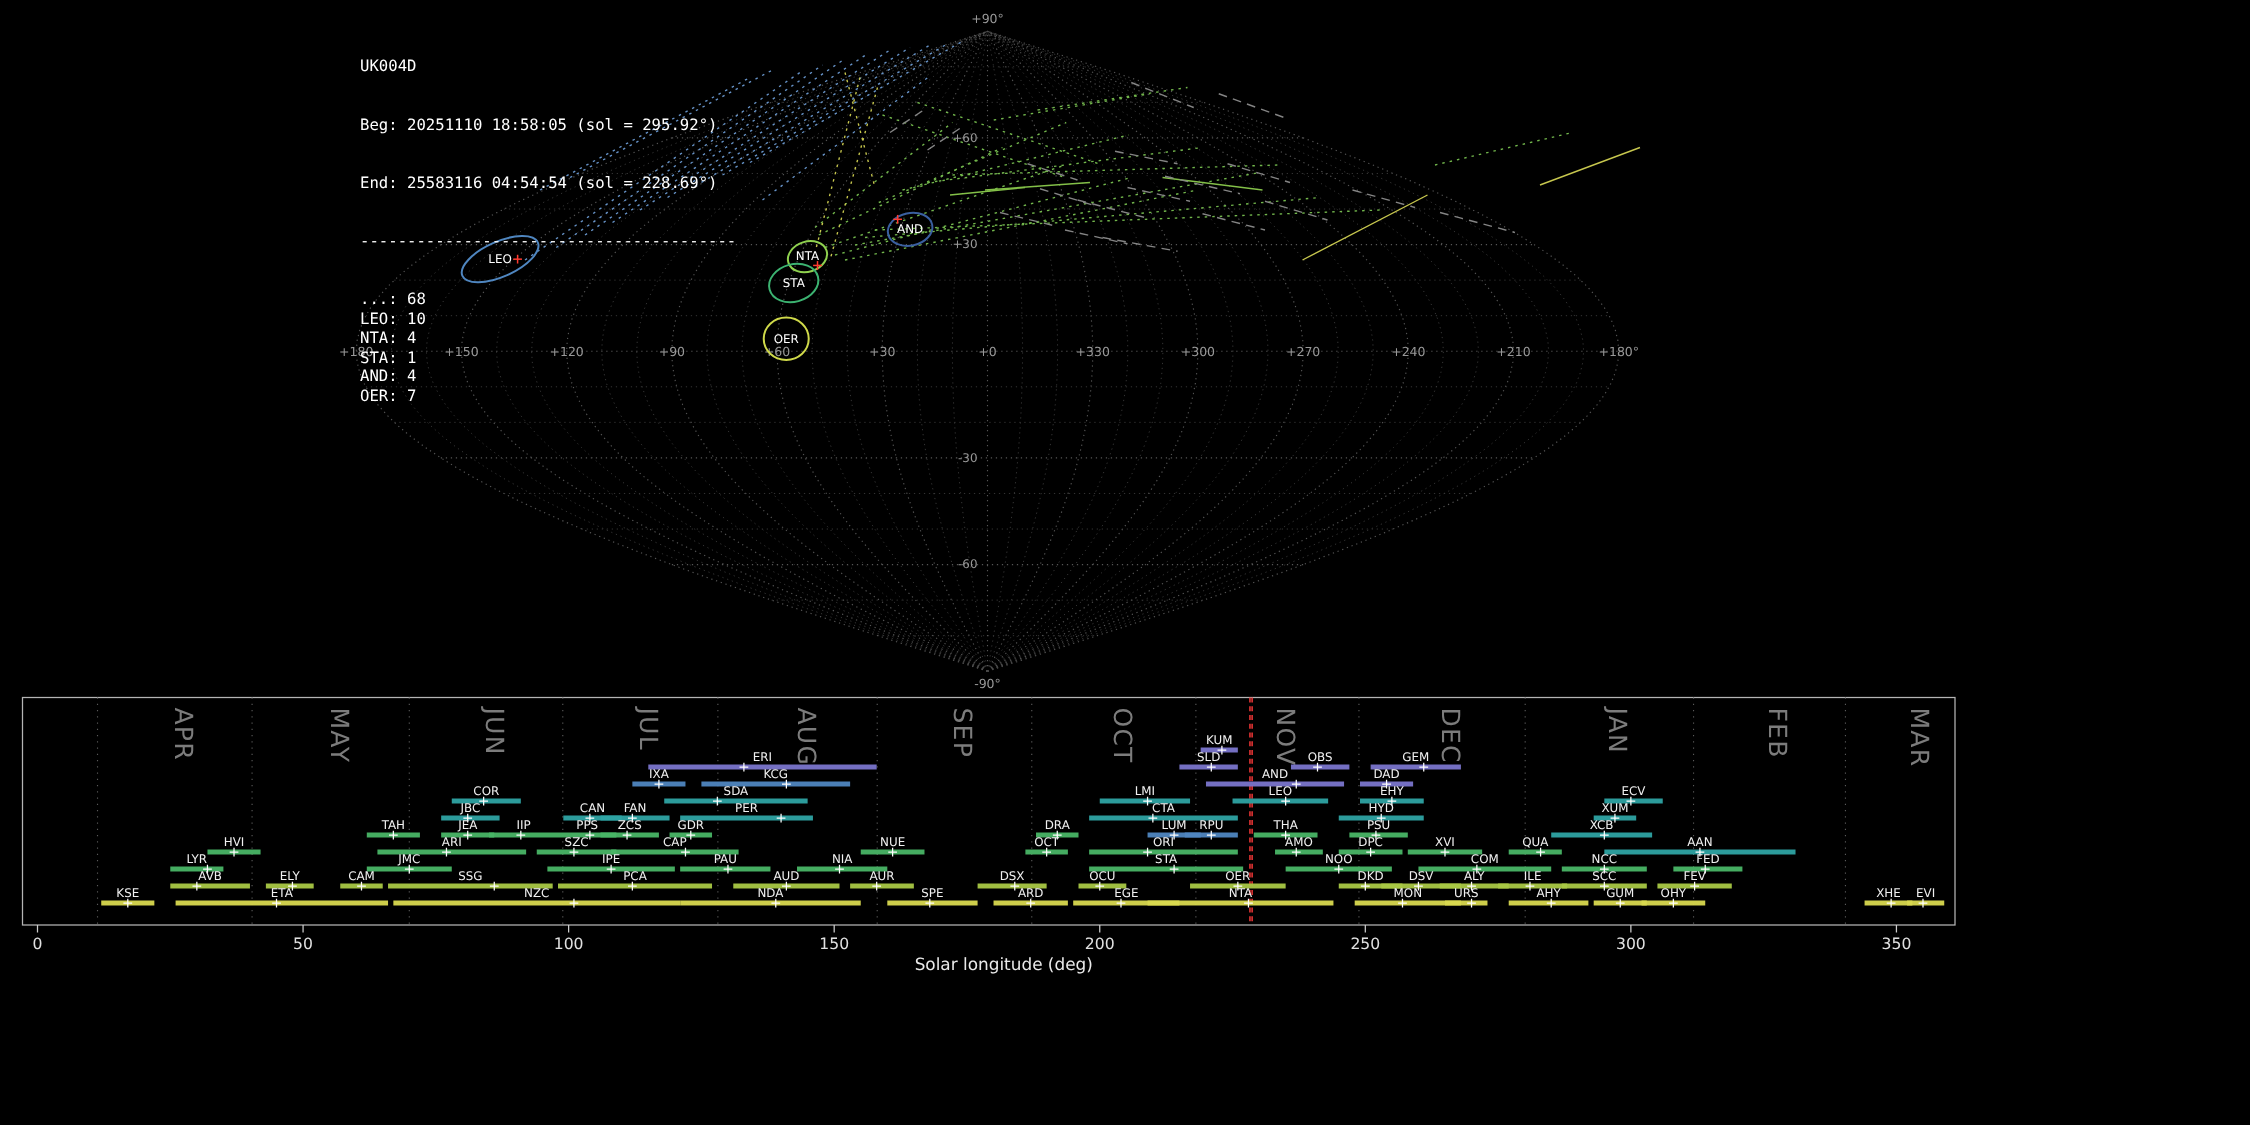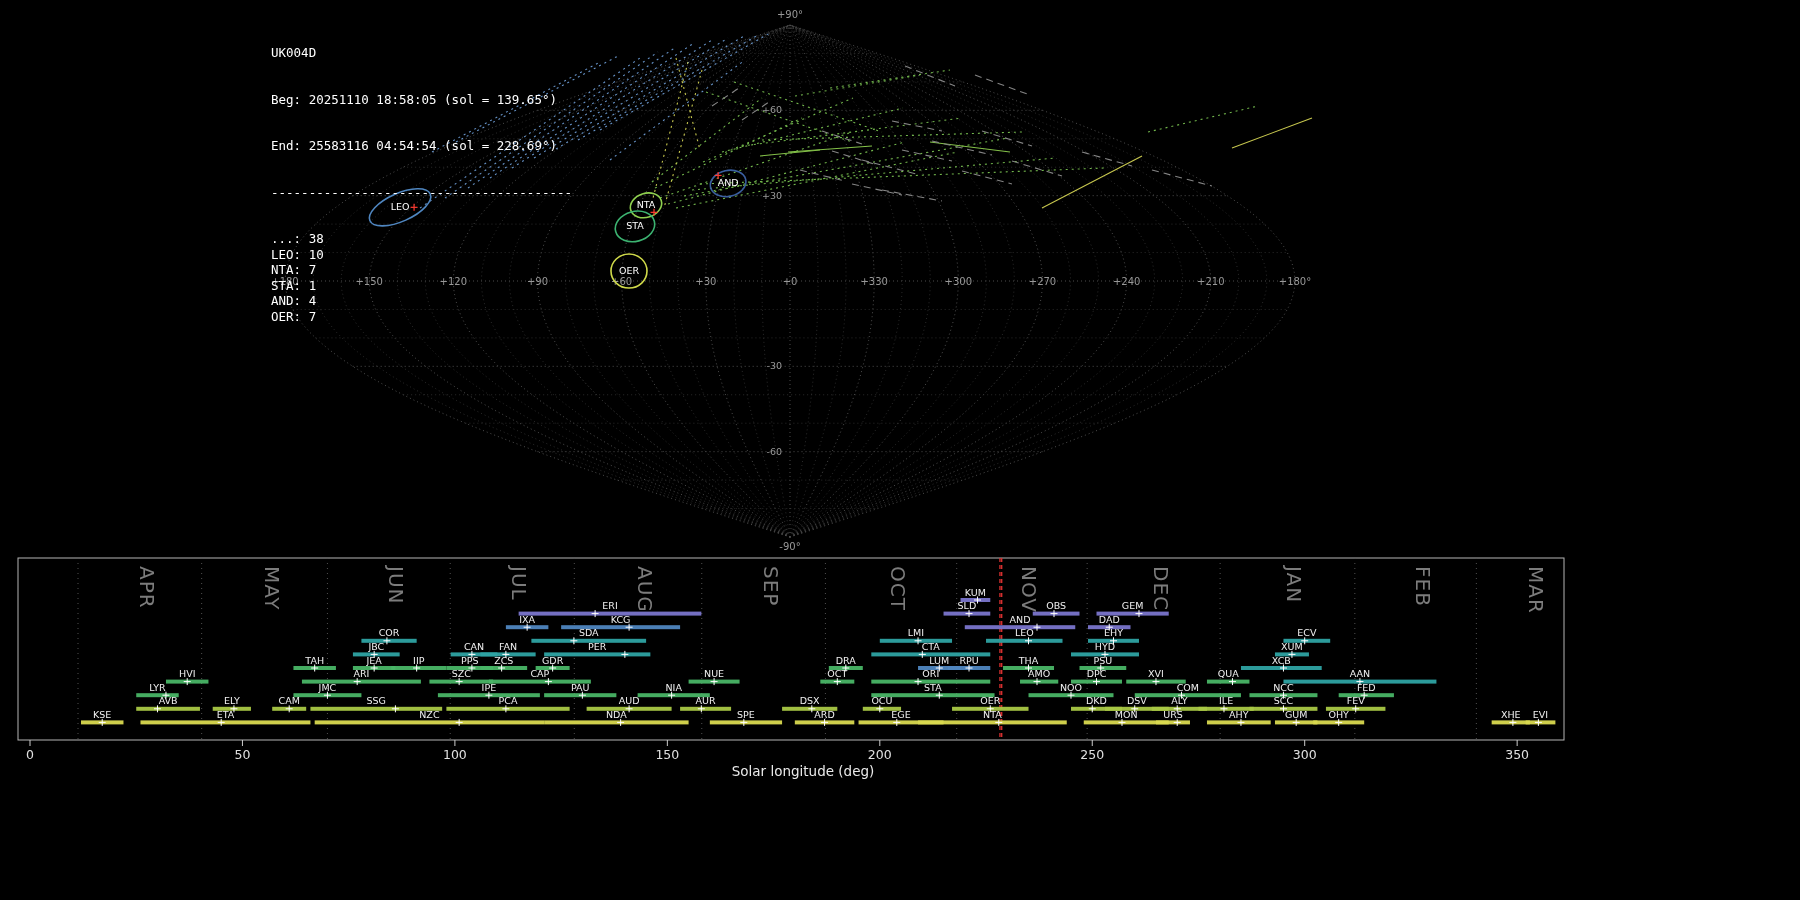--- a/index.html
+++ b/index.html
@@ -1,19 +1,19 @@
 <!DOCTYPE html>
 <html><head>
 <meta charset="utf-8">
 <style>
   html,body{margin:0;padding:0;background:#000;}
   body{width:1800px;height:900px;overflow:hidden;position:relative;font-family:"DejaVu Sans",sans-serif;}
   .stage{position:absolute;inset:0;}
   .info-block{
-    position:absolute;left:271px;top:14px;z-index:5;color:#fff;
+    position:absolute;left:288px;top:14px;z-index:5;color:#fff;
     font:12.5px/15.5px "DejaVu Sans Mono",monospace;white-space:pre;
   }
   svg{position:absolute;}
   #skymap-svg{left:0;top:0;}
   #timeline-svg{left:15px;top:552px;}
   svg text{font-family:"DejaVu Sans",sans-serif;}
 </style>
 </head>
 <body>
 
@@ -177,24 +177,24 @@
         <line x1="-10" y1="-11.5" x2="-10" y2="-4.5" stroke="#ff3b30" stroke-width="1.2"></line>
       </g>
       <g transform="translate(628.9814488379169,271.0444444444444)">
         <ellipse cx="0" cy="0" rx="18" ry="17" transform="rotate(0)" fill="none" stroke="#cfd94a" stroke-width="1.6"></ellipse>
         <text x="0" y="3" text-anchor="middle" fill="#ffffff" font-size="9.5px">OER</text>
       </g>
     </svg>
 
   <div class="info-block">
     <div>UK004D</div>
-    <div>Beg: 20251110 18:58:05 (sol = 139.65°)</div>
+    <div>Beg: 20251110 18:58:05 (sol = 295.92°)</div>
     <div>End: 25583116 04:54:54 (sol = 228.69°)</div>
     <div>----------------------------------------</div>
-    <div id="counts"><div>...: 38</div><div>LEO: 10</div><div>NTA: 7</div><div>STA: 1</div><div>AND: 4</div><div>OER: 7</div></div>
+    <div id="counts"><div>...: 68</div><div>LEO: 10</div><div>NTA: 4</div><div>STA: 1</div><div>AND: 4</div><div>OER: 7</div></div>
   </div>
 
   <svg id="timeline-svg" width="1570" height="230">
     <text x="788" y="224" text-anchor="middle" style="fill:#eaeaea;font-size:13.5px">Solar longitude (deg)</text>
   <g>
         <rect x="3" y="6" width="1546" height="182" fill="none" stroke="#b5b5b5" stroke-width="1"></rect>
         <line x1="63.0137" y1="6" x2="63.0137" y2="188" stroke="#5a5a5a" stroke-width="0.9" stroke-dasharray="1,4"></line>
         <text x="124.83664999999999" y="14" text-anchor="start" fill="#7c7c7c" font-size="20px" letter-spacing="1px" transform="rotate(90 124.83664999999999 14)">APR</text>
         <line x1="186.65959999999998" y1="6" x2="186.65959999999998" y2="188" stroke="#5a5a5a" stroke-width="0.9" stroke-dasharray="1,4"></line>
         <text x="249.54479999999998" y="14" text-anchor="start" fill="#7c7c7c" font-size="20px" letter-spacing="1px" transform="rotate(90 249.54479999999998 14)">MAY</text>

